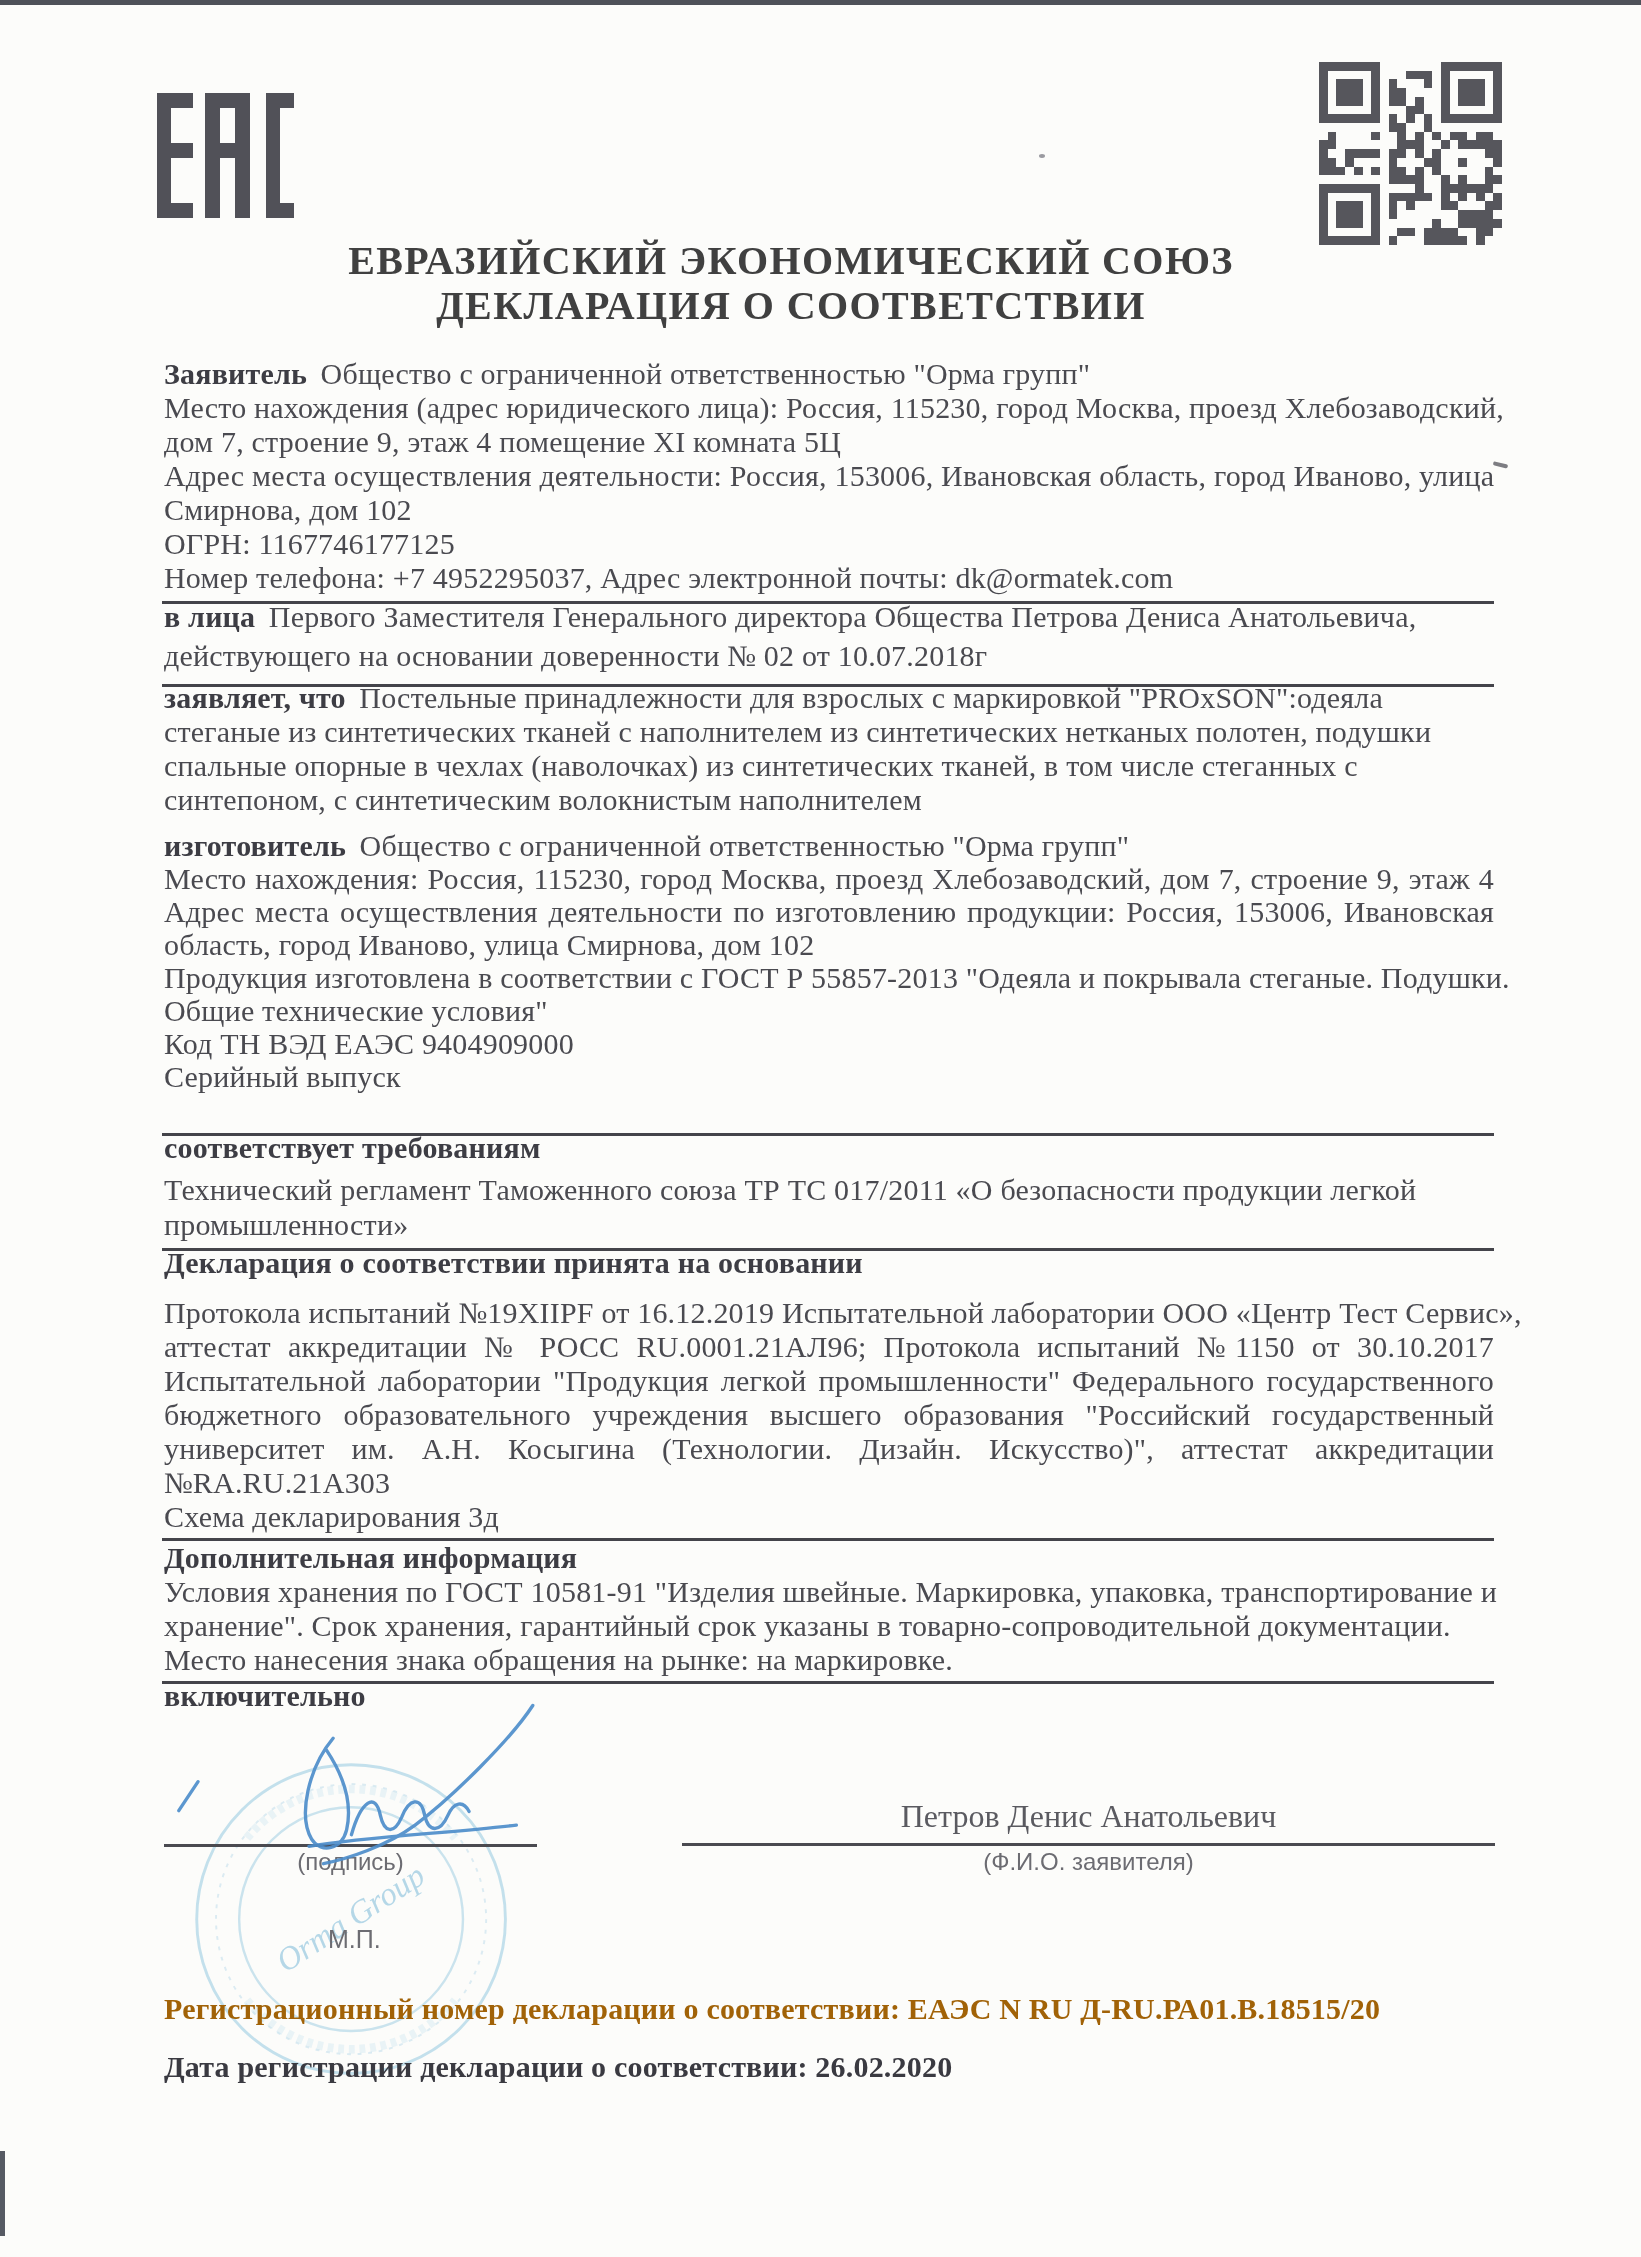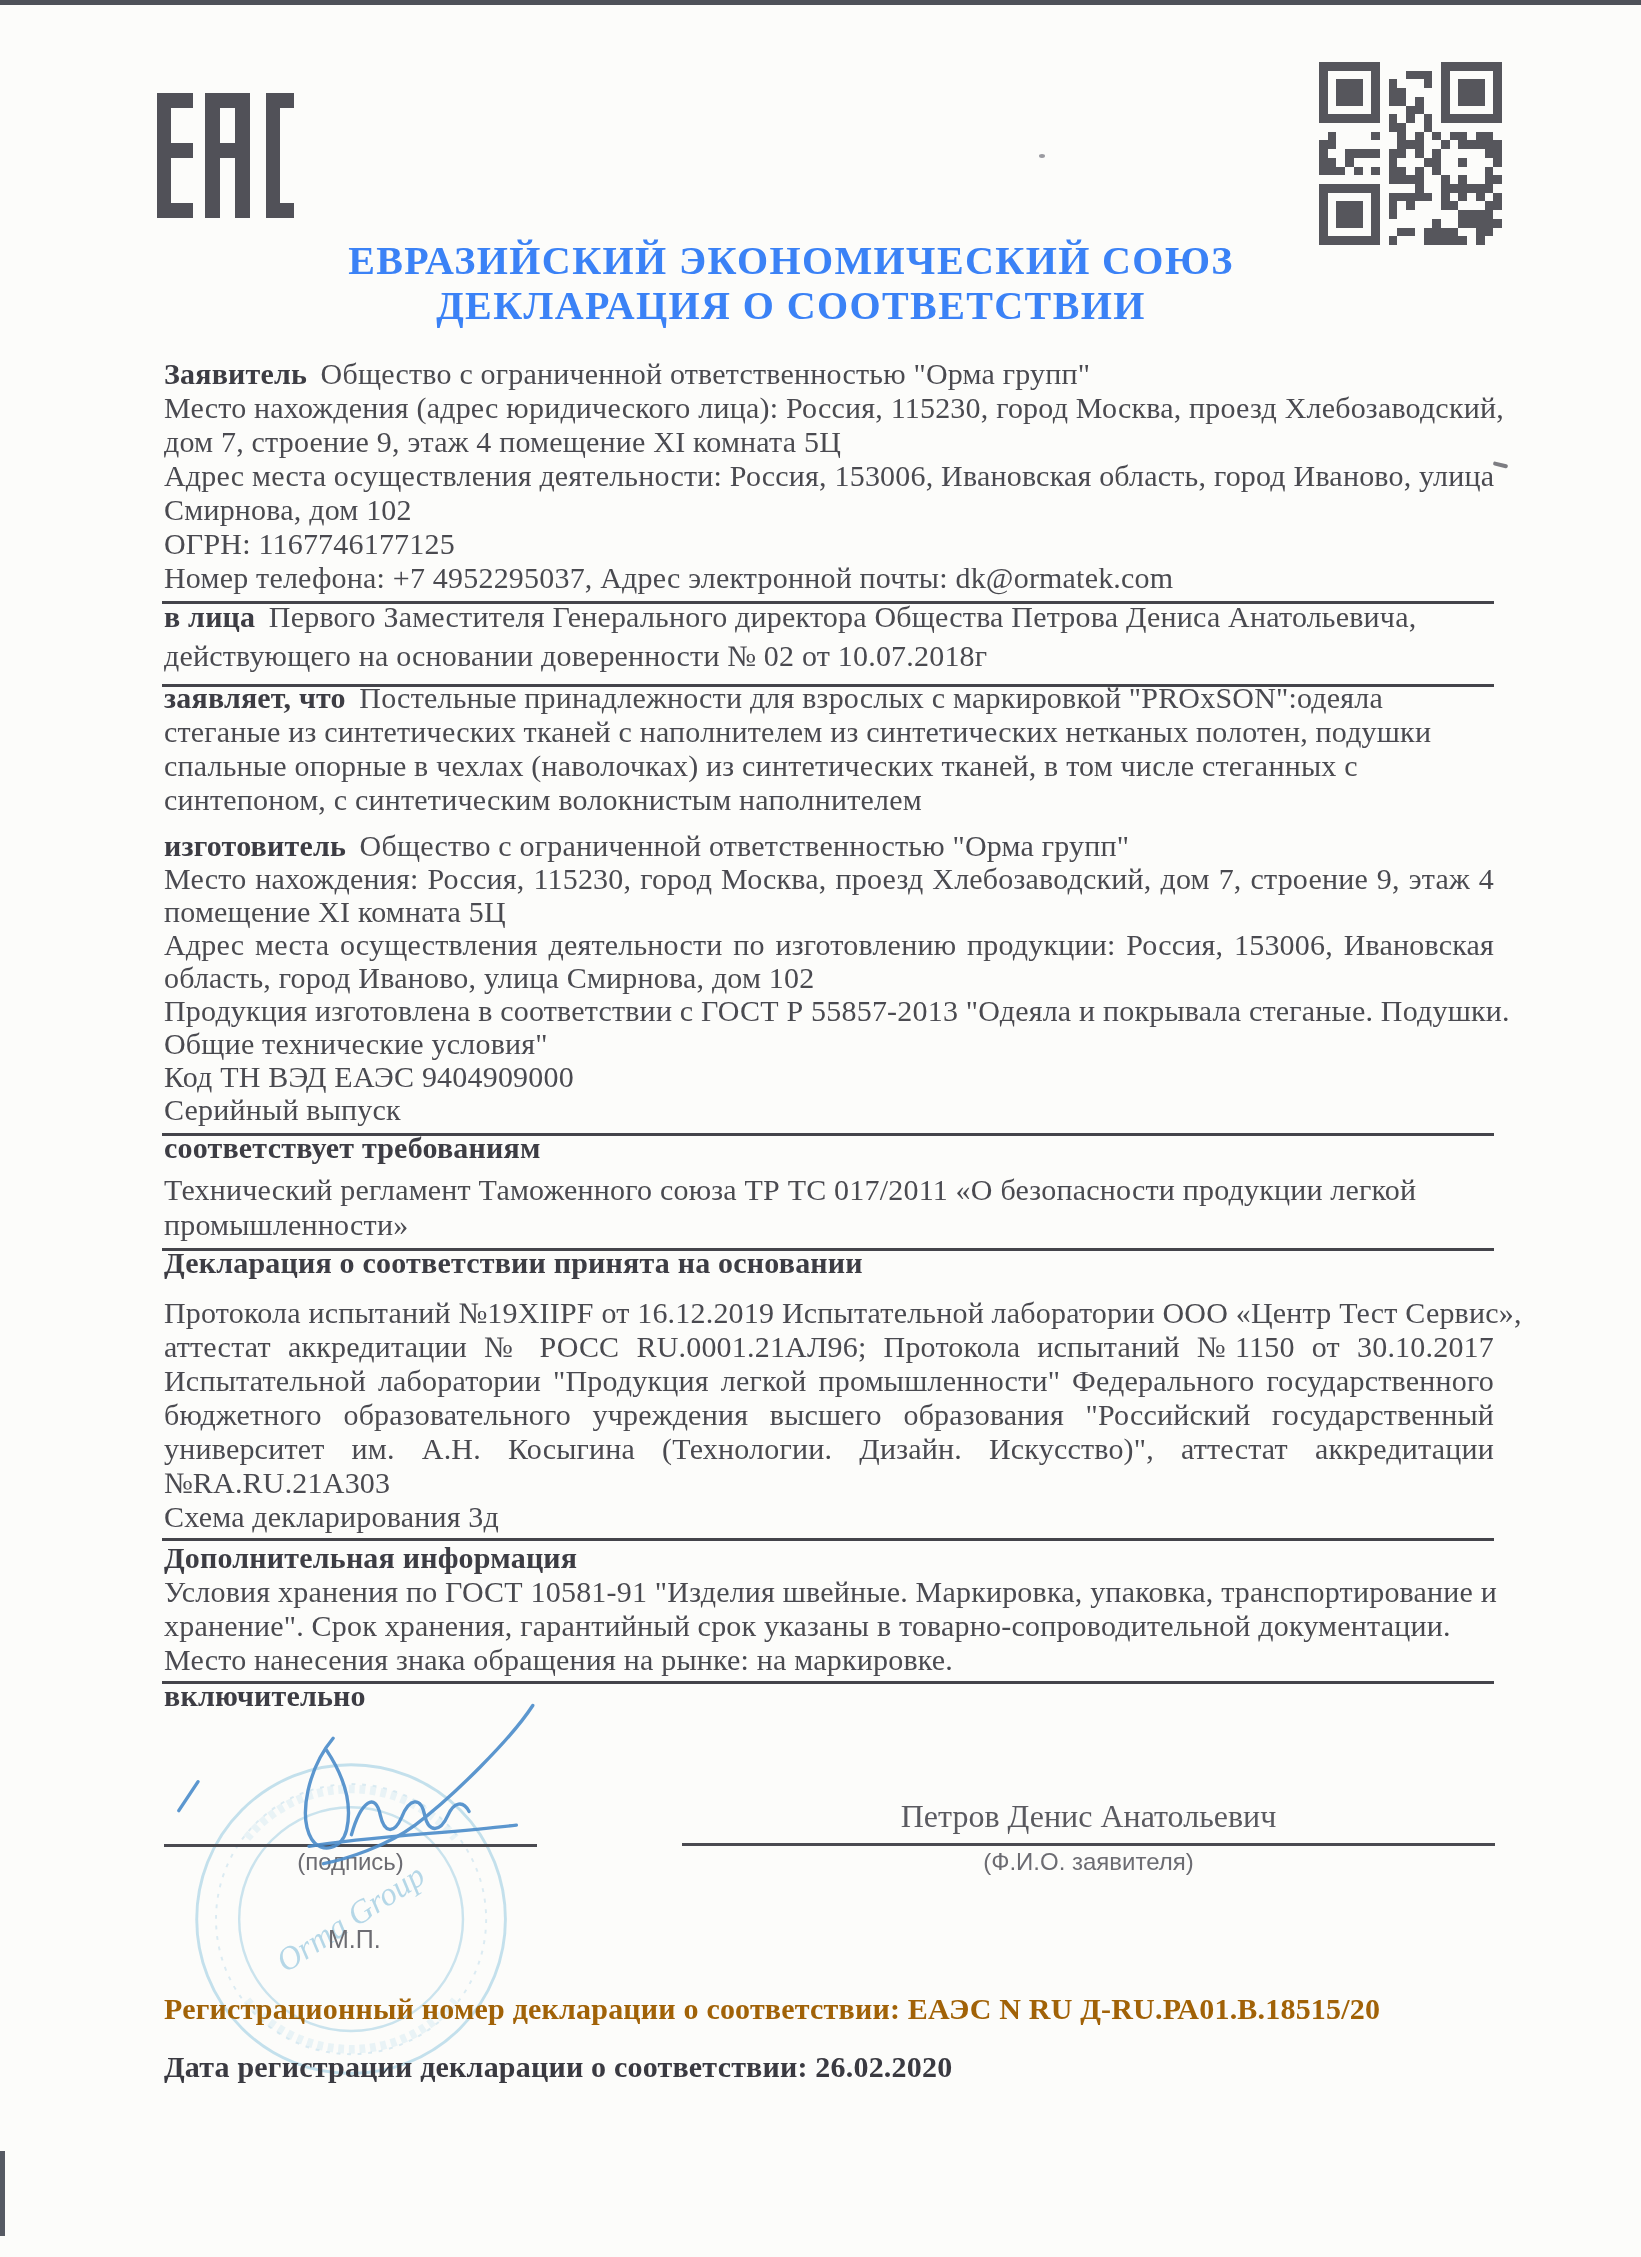--- a/index.html
+++ b/index.html
@@ -16,21 +16,21 @@
   .edge-top{position:absolute;left:0;top:0;width:100%;height:4.8px;background:#2f333c;opacity:.85;}
   .edge-left-bottom{position:absolute;left:0;top:2151px;width:4.8px;height:85px;background:#565a63;}
   .speck-1{position:absolute;left:1039px;top:154px;width:5.8px;height:3.9px;background:#9a9aa0;border-radius:50%;}
   .speck-2{position:absolute;left:1493px;top:463px;width:15.4px;height:3.9px;background:#7d7d82;transform:rotate(14deg);border-radius:1.9px;}
   
   .eac-logo{position:absolute;left:157px;top:93px;}
   .qr{position:absolute;left:1319px;top:62px;width:183px;height:183px;}
   .title{
     position:absolute;left:126px;top:238px;width:1330px;
     text-align:center;font-weight:bold;font-size:40px;line-height:45px;
-    letter-spacing:1.4px;color:#3b82f6;
+    letter-spacing:1.4px;color:#404040;
   }
   
   .sec{position:absolute;left:164px;width:1330px;font-size:30px;letter-spacing:0.2px;}
   .line{white-space:nowrap;}
   .just{text-align:justify;text-align-last:justify;white-space:normal;}
   .b{font-weight:bold;color:#3d3d44;}
   .lbl{font-weight:bold;color:#3d3d44;margin-right:13.5px;}
   #sec-applicant{top:357px;line-height:34px;}
   #sec-inperson{top:597px;line-height:39px;}
   #sec-declares{top:681px;line-height:34px;}
@@ -348,21 +348,20 @@
     <div class="sec" id="sec-declares">
       <div class="line"><span class="lbl">заявляет, что</span><span>Постельные принадлежности для взрослых с маркировкой "PROxSON":одеяла</span></div>
       <div class="line">стеганые из синтетических тканей с наполнителем из синтетических нетканых полотен, подушки</div>
       <div class="line">спальные опорные в чехлах (наволочках) из синтетических тканей, в том числе стеганных с</div>
       <div class="line">синтепоном, с синтетическим волокнистым наполнителем</div>
     </div>
 
     <div class="sec" id="sec-manufacturer">
       <div class="line"><span class="lbl">изготовитель</span><span>Общество с ограниченной ответственностью "Орма групп"</span></div>
       <div class="line just">Место нахождения: Россия, 115230, город Москва, проезд Хлебозаводский, дом 7, строение 9, этаж 4</div>
-      <div class="line">помещение XI комната 5Ц</div>
       <div class="line just">Адрес места осуществления деятельности по изготовлению продукции: Россия, 153006, Ивановская</div>
       <div class="line">область, город Иваново, улица Смирнова, дом 102</div>
       <div class="line">Продукция изготовлена в соответствии с ГОСТ Р 55857-2013 "Одеяла и покрывала стеганые. Подушки.</div>
       <div class="line">Общие технические условия"</div>
       <div class="line">Код ТН ВЭД ЕАЭС 9404909000</div>
       <div class="line">Серийный выпуск</div>
     </div>
     <div class="hr" id="hr3"></div>
 
     <div class="sec b" id="sec-conforms-head">соответствует требованиям</div>

